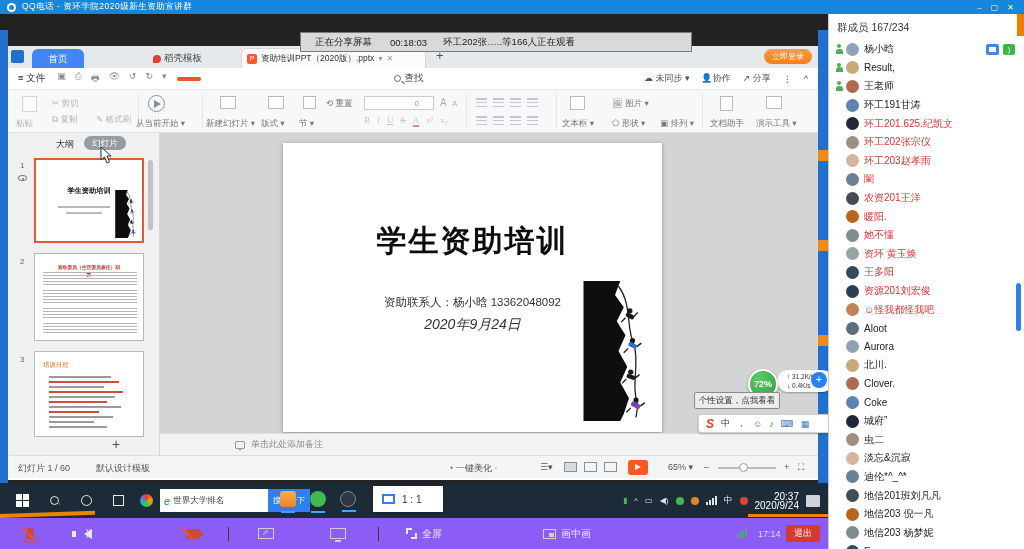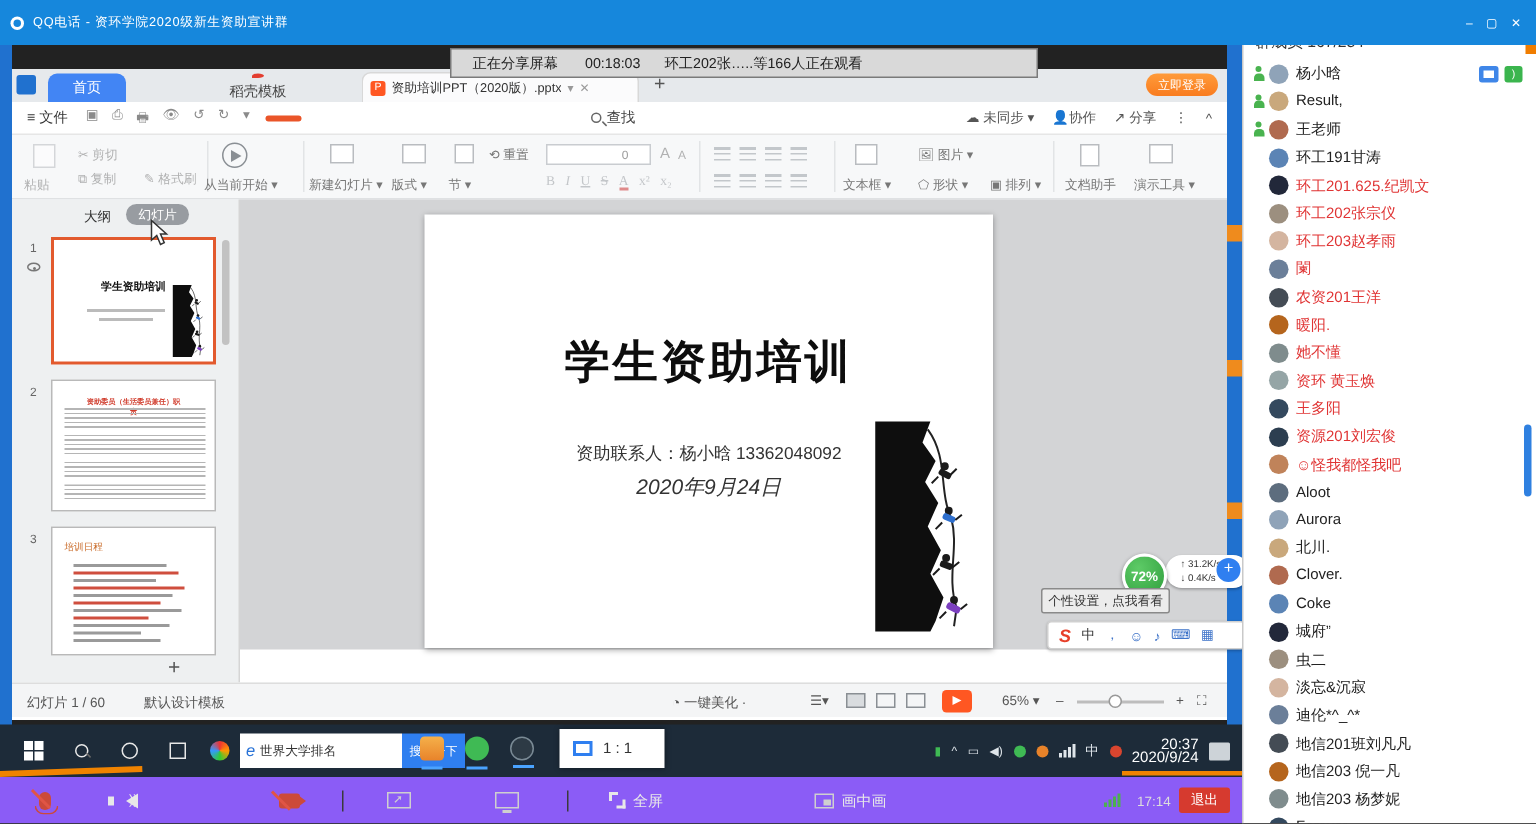--- a/index.html
+++ b/index.html
@@ -2,21 +2,21 @@
 <html><head>
 <meta charset="utf-8">
 <style>
   * { margin:0; padding:0; box-sizing:border-box; }
   html,body { background:#000; }
   #root { position:relative; width:1024px; height:549px; overflow:hidden;
           font-family:"Liberation Sans","DejaVu Sans",sans-serif; background:#1e1e1e; }
   .abs { position:absolute; }
 
   
-  .titlebar { left:0; top:0; width:1024px; height:30px; background:#1687dc; color:#fff;
+  .titlebar { left:0; top:0; width:1024px; height:14px; background:#1687dc; color:#fff;
               display:flex; align-items:center; z-index:60; }
   .qq-ico { width:9px; height:9px; border-radius:50%; background:#fff; margin:0 6px 0 7px; position:relative; }
   .qq-ico::after{content:"";position:absolute;left:2px;top:2px;width:5px;height:5px;border-radius:50%;background:#1687dc;}
   .tb-title { font-size:8.5px; letter-spacing:.5px; }
   .tb-ctrls { margin-left:auto; display:flex; gap:9px; padding-right:10px; font-size:8px; }
   .tb-ctrls span{ cursor:default; }
 
   
   .stage { left:0; top:14px; width:828px; height:535px; background:#222; z-index:1; }
   .wall-left { left:0; top:16px; width:8px; height:467px; background:#2071cf; }
@@ -27,21 +27,21 @@
   .sharebar { left:300px; top:18px; width:392px; height:20px; background:#d9d9d9; border:1px solid #7a7a7a;
               display:flex; align-items:center; font-size:9.5px; color:#222; z-index:40; }
   .sharebar .s1{margin-left:14px;} .sharebar .s2{margin-left:18px;} .sharebar .s3{margin-left:16px;}
 
   
   .wps { left:8px; top:32px; width:810px; height:434px; background:#fff; z-index:10; }
   .wps-tabbar { position:absolute; left:0; top:0; width:810px; height:22px; background:#e6e9ec; }
   .wps-logo { position:absolute; left:3px; top:4px; width:13px; height:13px; background:#2071cf; border-radius:2px; }
   .tab-home { position:absolute; left:24px; top:3px; width:52px; height:19px; background:#4285f4; color:#fff;
               border-radius:6px 6px 0 0; font-size:9.5px; text-align:center; line-height:19px; }
-  .tab-docer{ position:absolute; left:145px; top:3px; height:19px; display:flex; align-items:center; gap:3px; font-size:9.5px; color:#444;flex-direction:column; }
+  .tab-docer{ position:absolute; left:145px; top:3px; height:19px; display:flex; align-items:center; gap:3px; font-size:9.5px; color:#444; }
   .docer-ico{ width:8px; height:8px; background:#e33e30; border-radius:50% 50% 50% 0; }
   .tab-doc { position:absolute; left:233px; top:2px; width:185px; height:20px; background:#fbfbfc; border:1px solid #d8d8d8;
              border-bottom:none; border-radius:6px 6px 0 0; display:flex; align-items:center; gap:4px; padding:0 5px; }
   .wpp-ico { width:10px; height:10px; background:#ff5722; border-radius:2px; color:#fff; font-size:7px; text-align:center; line-height:10px; flex:none;}
   .tab-doc .t { font-size:8.5px; color:#333; white-space:nowrap; overflow:hidden; max-width:138px; }
   .tab-doc .g { font-size:8px; color:#999; }
   .tab-plus { position:absolute; left:428px; top:2px; font-size:13px; color:#555; }
   .login-pill { position:absolute; right:6px; top:3px; width:48px; height:15px; background:linear-gradient(#ff9b3a,#f97c1f);
                 border-radius:8px; color:#fff; font-size:8px; text-align:center; line-height:15px; }
 
@@ -416,20 +416,24 @@
         <div class="slide">
           <div class="slide-title">学生资助培训</div>
           <div class="slide-contact">资助联系人：杨小晗 13362048092</div>
           <div class="slide-date">2020年9月24日</div>
           <svg class="cliff-main" width="70" height="150" viewBox="0 0 80 160">
               <use href="#cliffart"></use>
             </svg>
         </div>
       </div>
 
+      <div class="notesbar">
+        <span class="notes-ico"></span>
+        <span>单击此处添加备注</span>
+      </div>
 
       <div class="statusbar">
         <span class="s" style="left:10px">幻灯片 1 / 60</span>
         <span class="s" style="left:88px">默认设计模板</span>
         <span class="s" style="left:440px">◔ <span>一键美化</span> ·</span>
         <span class="s" style="left:532px">☰▾</span>
         <span class="viewico" style="left:556px;background:#d9dcdf"></span>
         <span class="viewico" style="left:576px"></span>
         <span class="viewico" style="left:596px"></span>
         <span class="playbtn"></span>

